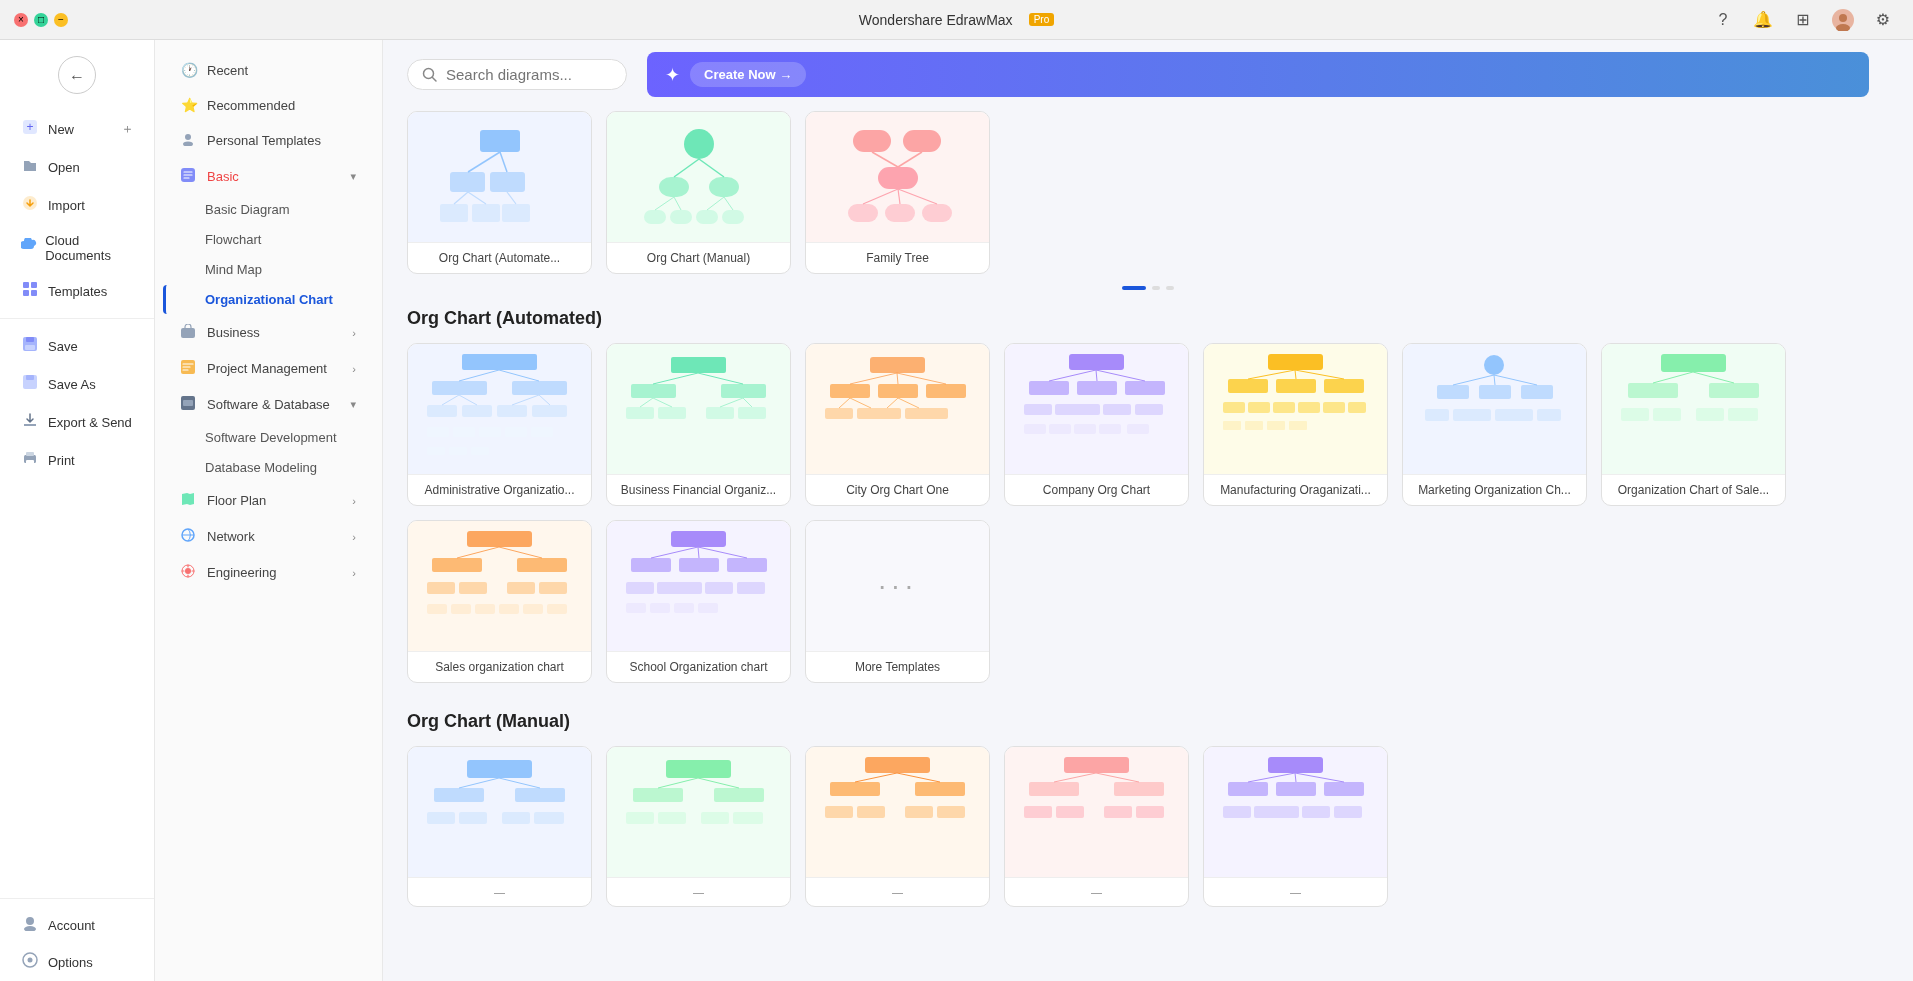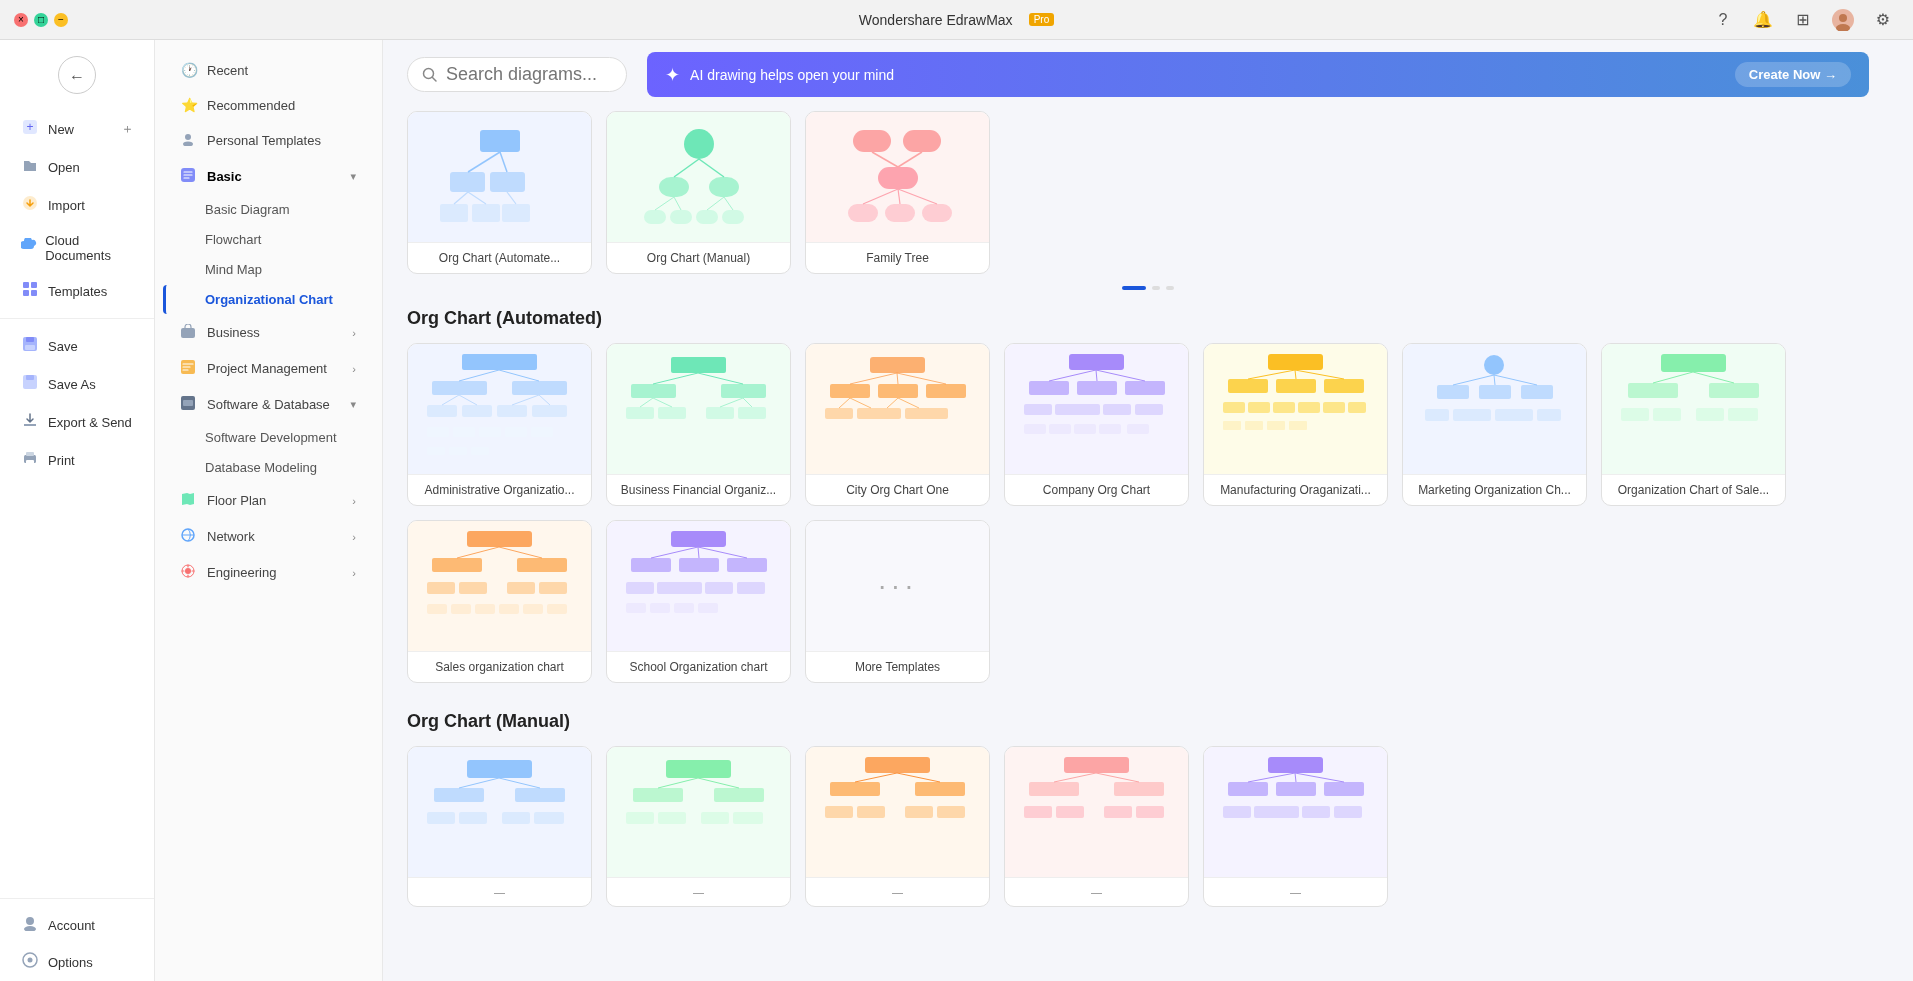--- a/index.html
+++ b/index.html
@@ -69,21 +69,21 @@
       display: flex; align-items: center; justify-content: space-between;
       padding: 12px 0 14px;
       position: sticky; top: 0; background: #f5f6fa; z-index: 10;
     }
     .search-box {
       display: flex; align-items: center; gap: 8px;
       background: #fff; border: 1px solid #ddd; border-radius: 20px;
       padding: 6px 14px; width: 220px;
     }
     .search-box input {
-      border: none; outline: none; font-size: 18px; color: #666; width: 160px; background: transparent;
+      border: none; outline: none; font-size: 15px; color: #666; width: 160px; background: transparent;
     }
     .ai-banner {
       background: linear-gradient(90deg, #6c63ff, #4a90d9);
       color: #fff; border-radius: 8px; padding: 10px 18px;
       display: flex; align-items: center; gap: 10px; flex: 1; margin: 0 20px;
     }
     .ai-banner .ai-text { font-size: 14px; font-weight: 500; flex: 1; }
     .ai-banner .create-now {
       background: rgba(255,255,255,0.2); border-radius: 20px;
       padding: 5px 14px; font-size: 13px; cursor: pointer; white-space: nowrap; font-weight: bold;
@@ -323,21 +323,21 @@
       </div>
 
       <div class="panel-category">
         <div class="left">
           <span class="icon">
             <svg width="14" height="14" viewBox="0 0 14 14">
                 <rect x="0" y="0" width="14" height="14" rx="3" fill="#818cf8"></rect>
                 <path d="M3 4h8M3 7h8M3 10h5" stroke="#fff" stroke-width="1.2" stroke-linecap="round"></path>
               </svg>
           </span>
-          <span style="color:#000000;font-weight:700;font-size:13px;">Basic</span>
+          <span style="color:#ef4444;font-weight:400;font-size:13px;">Basic</span>
         </div>
         <span style="font-size:11px;color:#888;">▾</span>
       </div>
       <div class="panel-sub">
         <span>Basic Diagram</span>
       </div>
       <div class="panel-sub">
         <span>Flowchart</span>
       </div>
       <div class="panel-sub">
@@ -438,21 +438,20 @@
       <div class="top-bar">
         <div class="search-box">
           <svg width="16" height="16" viewBox="0 0 16 16">
               <circle cx="6.5" cy="6.5" r="5" fill="none" stroke="#888" stroke-width="1.5"></circle>
               <path d="M10.5 10.5l3.5 3.5" stroke="#888" stroke-width="1.5" stroke-linecap="round"></path>
             </svg>
           <input type="text" placeholder="Search diagrams..." style="">
         </div>
         <div class="ai-banner">
           <span style="font-size:18px;">✦</span>
-          <span class="ai-text">AI drawing helps open your mind</span>
           <span class="create-now">Create Now →</span>
         </div>
       </div>
 
       <div class="featured-grid">
 
         <div class="featured-card">
           <div class="thumb">
             <svg width="130" height="110" viewBox="0 0 130 110">
               <rect x="45" y="8" width="40" height="22" rx="3" fill="#93c5fd"></rect>

